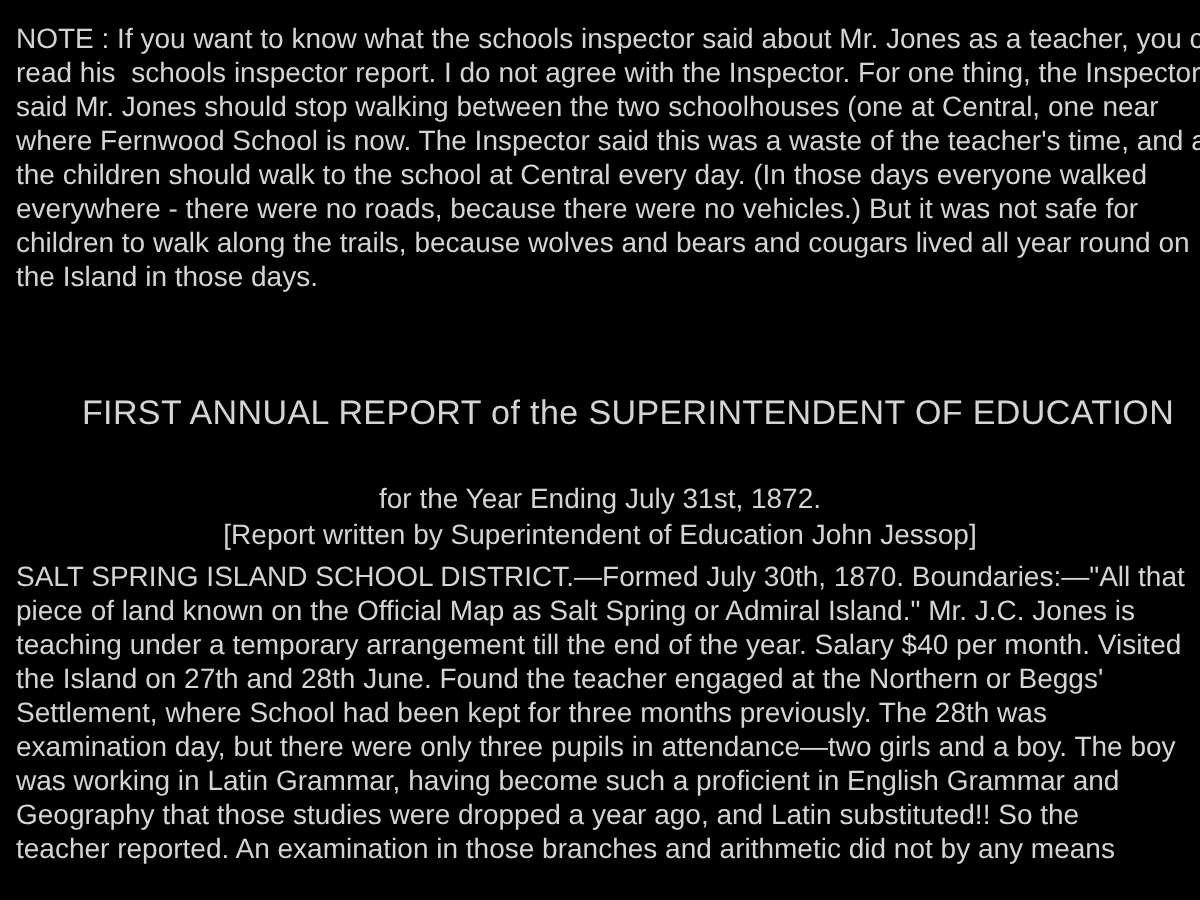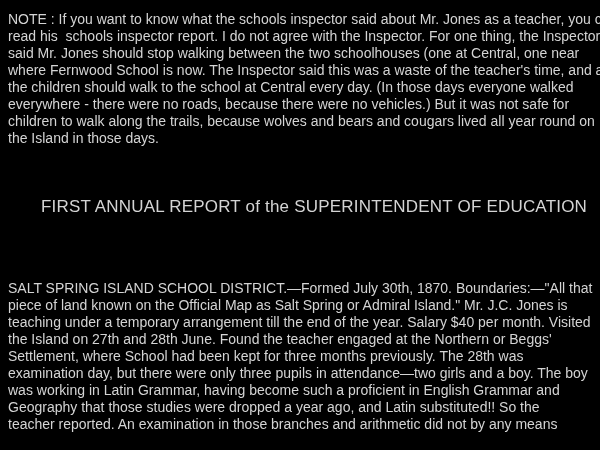--- a/index.html
+++ b/index.html
@@ -66,20 +66,24 @@
 read his  schools inspector report. I do not agree with the Inspector. For one thing, the Inspector
 said Mr. Jones should stop walking between the two schoolhouses (one at Central, one near
 where Fernwood School is now. The Inspector said this was a waste of the teacher's time, and all
 the children should walk to the school at Central every day. (In those days everyone walked
 everywhere - there were no roads, because there were no vehicles.) But it was not safe for
 children to walk along the trails, because wolves and bears and cougars lived all year round on
 the Island in those days.</p>
 
   <h1 class="title">FIRST ANNUAL REPORT of the SUPERINTENDENT OF EDUCATION</h1>
 
+  <div class="subtitle">
+    <div>for the Year Ending July 31st, 1872.</div>
+    <div>[Report written by Superintendent of Education John Jessop]</div>
+  </div>
 
   <p class="body-text">SALT SPRING ISLAND SCHOOL DISTRICT.—Formed July 30th, 1870. Boundaries:—"All that
 piece of land known on the Official Map as Salt Spring or Admiral Island." Mr. J.C. Jones is
 teaching under a temporary arrangement till the end of the year. Salary $40 per month. Visited
 the Island on 27th and 28th June. Found the teacher engaged at the Northern or Beggs'
 Settlement, where School had been kept for three months previously. The 28th was
 examination day, but there were only three pupils in attendance—two girls and a boy. The boy
 was working in Latin Grammar, having become such a proficient in English Grammar and
 Geography that those studies were dropped a year ago, and Latin substituted!! So the
 teacher reported. An examination in those branches and arithmetic did not by any means</p>

